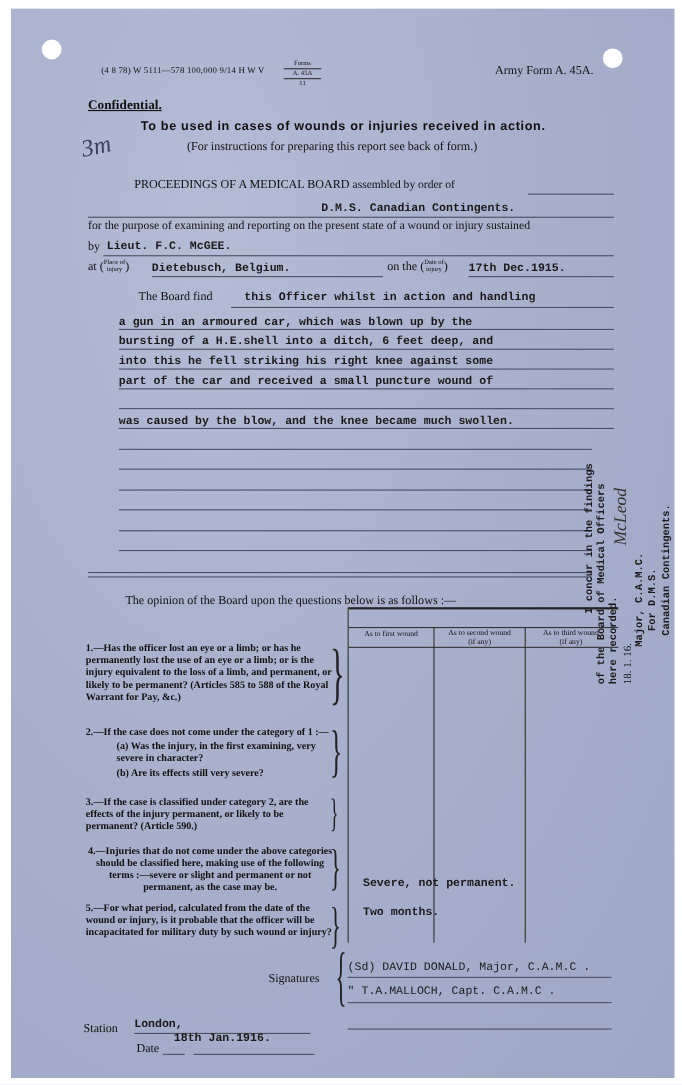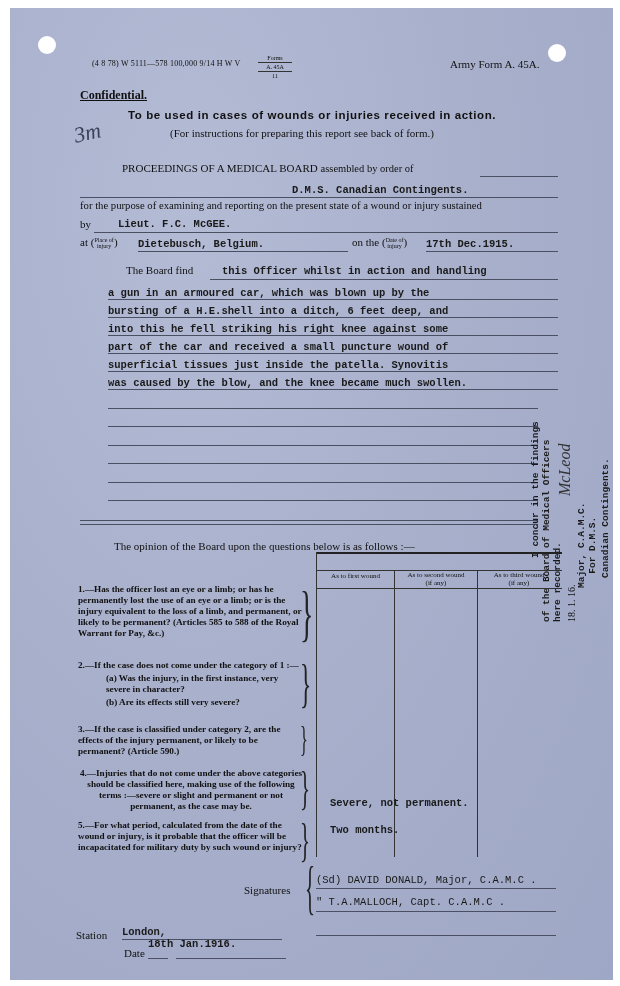--- a/index.html
+++ b/index.html
@@ -56,40 +56,39 @@
 
   <div class="abs body11" style="left:112px;top:154px;">
     <span>PROCEEDINGS OF A MEDICAL BOARD</span>
     <span style="font-size:10.5px;">assembled by order of</span>
   </div>
   <div class="rule" style="left:470px;top:168px;width:78px;"></div>
   <div class="abs mono type" style="left:270px;top:176px;margin-left:12px;">D.M.S. Canadian Contingents.</div>
   <div class="rule" style="left:70px;top:189px;width:478px;"></div>
   <div class="abs body11" style="left:70px;top:191px;font-size:10.7px;">for the purpose of examining and reporting on the present state of a wound or injury sustained</div>
   <div class="abs body11" style="left:70px;top:210px;">by</div>
-  <div class="abs mono type" style="left:108px;top:210px;">Lieut. F.C. McGEE.</div>
+  <div class="abs mono type" style="left:87px;top:210px;">Lieut. F.C. McGEE.</div>
   <div class="rule" style="left:84px;top:224px;width:464px;"></div>
   <div class="abs body11" style="left:70px;top:228px;">
     <span>at</span> (<span class="tiny"><span>Place of</span><br><span>injury</span></span>)
   </div>
   <div class="abs mono type" style="left:128px;top:230px;">Dietebusch,  Belgium.</div>
   <div class="rule" style="left:128px;top:243px;width:210px;"></div>
   <div class="abs body11" style="left:342px;top:228px;">
     <span>on the</span> (<span class="tiny"><span>Date of</span><br><span>injury</span></span>)
   </div>
   <div class="abs mono type" style="left:416px;top:230px;">17th Dec.1915.</div>
   <div class="rule" style="left:416px;top:243px;width:132px;"></div>
 
   <div class="abs body11" style="left:116px;top:256px;">The Board find</div>
   <div class="abs mono type" style="left:212px;top:257px;">this Officer whilst in action and handling</div>
   <div class="abs mono type" style="left:98px;top:279px;">a gun in an armoured car, which was blown up by the</div>
   <div class="abs mono type" style="left:98px;top:297px;">bursting of a H.E.shell into a ditch, 6 feet deep, and</div>
   <div class="abs mono type" style="left:98px;top:315px;">into this he fell striking his right knee against some</div>
   <div class="abs mono type" style="left:98px;top:333px;">part of the car and received a small puncture wound of</div>
-  <div class="abs mono type" style="left:98px;top:351px;">superficial tissues just inside the patella.  Synovitis</div>
   <div class="abs mono type" style="left:98px;top:369px;">was caused by the blow, and the knee became much swollen.</div>
   <div class="rule" style="left:200px;top:271px;width:348px;"></div>
   <div class="rule" style="left:98px;top:291px;width:450px;"></div>
   <div class="rule" style="left:98px;top:309px;width:450px;"></div>
   <div class="rule" style="left:98px;top:327px;width:450px;"></div>
   <div class="rule" style="left:98px;top:345px;width:450px;"></div>
   <div class="rule" style="left:98px;top:363px;width:450px;"></div>
   <div class="rule" style="left:98px;top:381px;width:450px;"></div>
   <div class="rule" style="left:98px;top:400px;width:430px;"></div>
   <div class="rule" style="left:98px;top:418px;width:430px;"></div>
@@ -132,21 +131,21 @@
     <div class="vline" style="left:160px;top:18px;height:287px;"></div>
   </div>
 
   <div class="q" style="top:576px;">
     <span>1.—</span><span>Has the officer lost an eye or a limb;  or has he permanently lost the use of an eye or a limb; or is the injury equivalent to the loss of a limb, and permanent, or likely to be permanent? (Articles 585 to 588 of the Royal Warrant for Pay, &amp;c.)</span>
   </div>
   <div class="brace" style="top:570px;font-size:62px;">}</div>
 
   <div class="q" style="top:652px;">
     <div><span>2.—</span><span>If the case does not come under the category of 1 :—</span></div>
-    <div class="ind" style="padding-left:28px;margin-top:2px;">(a)  Was the injury, in the first instance, very severe in character?</div>
+    <div class="ind" style="padding-left:28px;margin-top:2px;">(a)  Was the injury, in the first examining, very severe in character?</div>
     <div class="ind" style="padding-left:28px;margin-top:2px;">(b)  Are its effects still very severe?</div>
   </div>
   <div class="brace" style="top:646px;font-size:52px;">}</div>
 
   <div class="q" style="top:716px;">
     <span>3.—</span><span>If the case is classified under category 2, are the effects of the injury permanent, or likely to be permanent?  (Article 590.)</span>
   </div>
   <div class="brace" style="top:710px;font-size:36px;">}</div>
 
   <div class="q" style="top:760px;text-align:center;">
@@ -165,17 +164,17 @@
   <div class="sigbrace">{</div>
   <div class="abs mono type" style="left:306px;top:866px;font-weight:normal;text-align:center;">(Sd) DAVID DONALD,  Major, C.A.M.C .</div>
   <div class="rule" style="left:306px;top:880px;width:240px;"></div>
   <div class="abs mono type" style="left:306px;top:888px;font-weight:normal;">"    T.A.MALLOCH,   Capt. C.A.M.C .</div>
   <div class="rule" style="left:306px;top:903px;width:240px;"></div>
   <div class="rule" style="left:306px;top:927px;width:240px;"></div>
 
   <div class="abs body11" style="left:66px;top:921px;">Station</div>
   <div class="abs mono type" style="left:112px;top:918px;">London,</div>
   <div class="rule" style="left:112px;top:931px;width:160px;"></div>
-  <div class="abs mono type" style="left:138px;top:930px;">18th Jan.1916.</div>
+  <div class="abs mono type" style="left:148px;top:930px;">18th Jan.1916.</div>
   <div class="abs body11" style="left:114px;top:939px;">Date</div>
   <div class="rule" style="left:138px;top:950px;width:20px;"></div>
   <div class="rule" style="left:166px;top:950px;width:110px;"></div>
 </div>
 
 </body></html>

